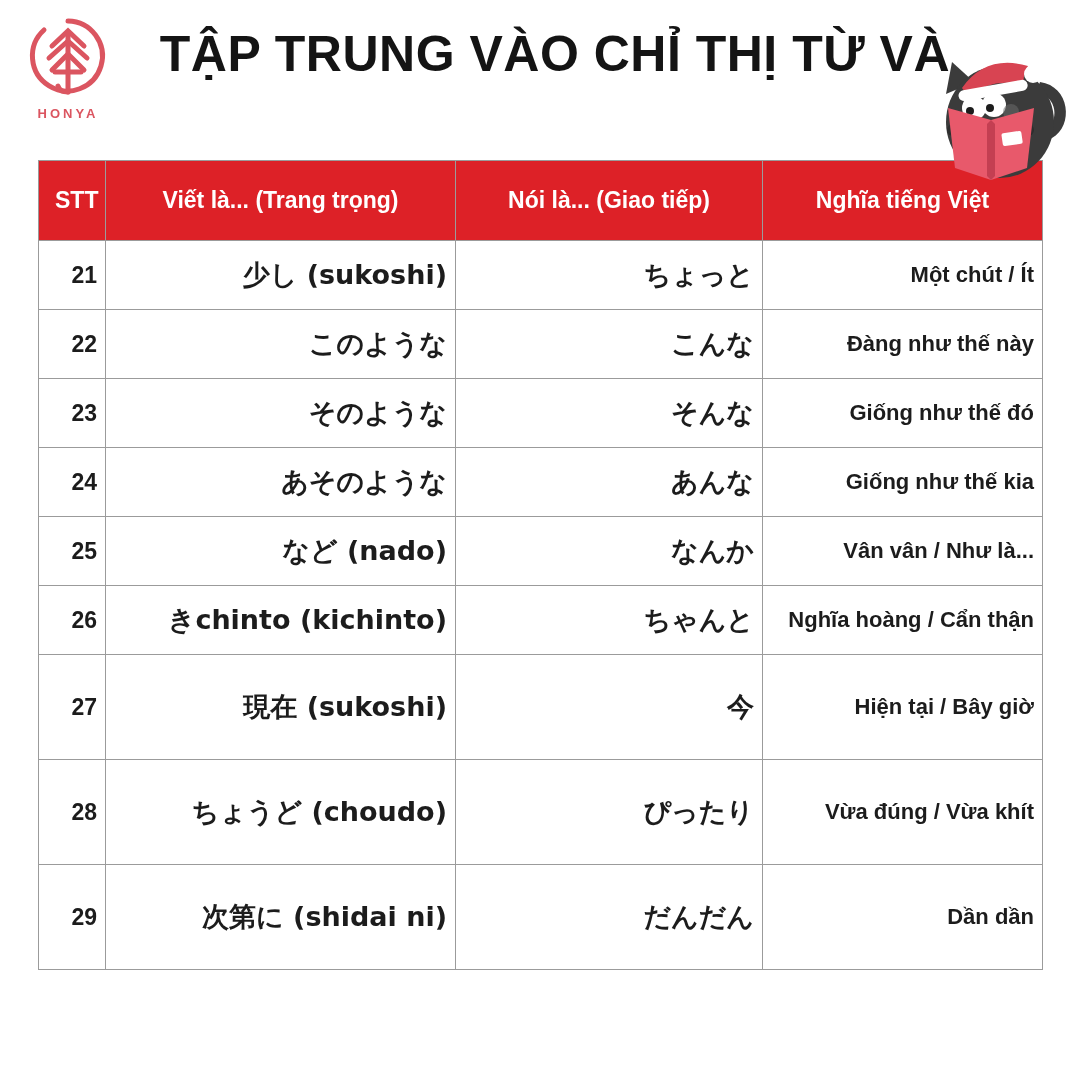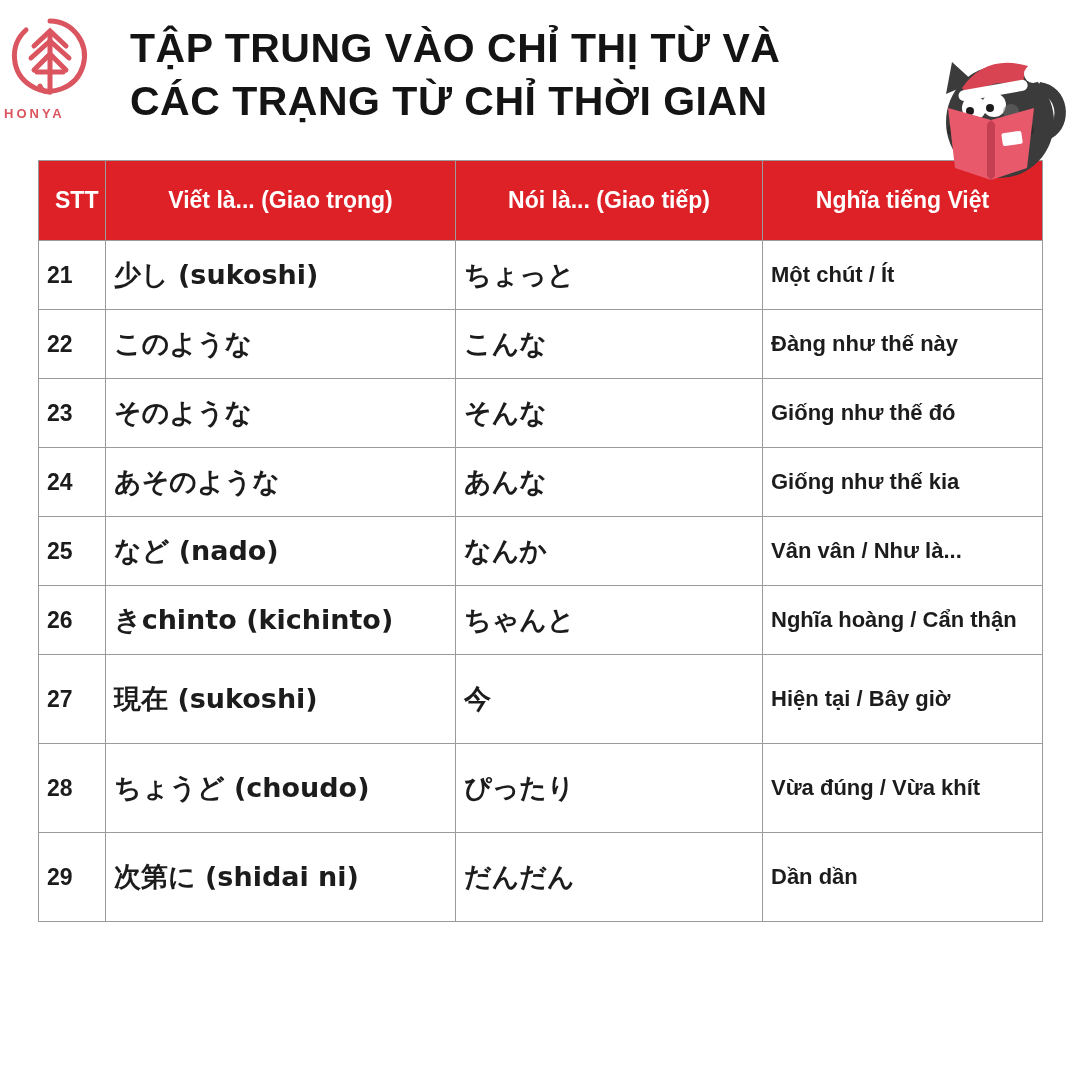--- a/index.html
+++ b/index.html
@@ -17,53 +17,53 @@
   *{box-sizing:border-box;}
   html,body{margin:0;padding:0;}
   body{
     width:1080px;height:1080px;
     background:#ffffff;
     font-family:"Liberation Sans", sans-serif;
     position:relative;overflow:hidden;
     color:var(--body-text);
   }
   .logo{
-    position:absolute;left:4px;top:10px;width:100px;
-    color:var(--logo-color);z-index:2;
+    position:absolute;left:18px;top:10px;width:100px;
+    text-align:center;color:var(--logo-color);z-index:2;
   }
   .logo-text{
     font-size:13px;font-weight:bold;letter-spacing:3px;margin-top:0px;
   }
   .title{
     position:absolute;left:130px;right:130px;top:22px;
-    text-align:left;font-weight:bold;font-size:41px;line-height:1.3;
+    text-align:right;font-weight:bold;font-size:50px;line-height:1.3;
     letter-spacing:.5px;color:var(--title-color);z-index:1;
   }
   .cat{
     position:absolute;left:912px;top:52px;width:168px;height:135px;z-index:5;
   }
   .table-wrap{
     position:absolute;left:38px;top:160px;width:1004px;z-index:3;
   }
   table{
     border-collapse:collapse;width:100%;table-layout:fixed;
   }
   th{
     background:var(--header-bg);color:var(--header-text);
     height:80px;font-size:23px;font-weight:bold;
     border:1px solid var(--border-color);
     padding:0 16px;text-align:center;vertical-align:middle;
   }
   td{
     border:1px solid var(--border-color);
-    background:#ffffff;text-align:left;vertical-align:middle;
+    background:#ffffff;text-align:right;vertical-align:middle;
     padding:0 8px;
   }
   tbody tr{height:69px;}
-  tbody tr:nth-child(n+7){height:89px;margin-left:28px;}
+  tbody tr:nth-child(n+7){height:105px;margin-left:28px;}
   .c-stt{font-size:23px;font-weight:bold;}
   .c-written,.c-spoken{
     font-size:27px;font-weight:bold;
     font-family:"DejaVu Sans", sans-serif;
   }
   .c-meaning{font-size:22px;font-weight:600;}
 </style>
 </head>
 <body>
 
@@ -77,21 +77,20 @@
       <path d="M46 22 L46 82"></path>
       <path d="M33 62 L59 62"></path>
       <path d="M46 82 Q38 82 36 76"></path>
     </g>
   </svg>
   <div class="logo-text">HONYA</div>
 </div>
 
 <div class="title">
   <div>TẬP TRUNG VÀO CHỈ THỊ TỪ VÀ</div>
-  <div>CÁC TRẠNG TỪ CHỈ THỜI GIAN</div>
 </div>
 
 <svg class="cat" viewBox="0 0 168 135">
 
   <path d="M128 30 C158 34 162 74 140 86 C134 89 128 85 132 80 C148 70 146 44 124 40 Z" fill="#3b3b3b"></path>
 
   <path d="M34 42 L40 10 L62 30 Z" fill="#3b3b3b"></path>
 
   <ellipse cx="88" cy="70" rx="54" ry="56" fill="#3b3b3b"></ellipse>
 
@@ -118,21 +117,21 @@
   <table>
     <colgroup>
       <col style="width:67px">
         <col style="width:350px">
         <col style="width:307px">
         <col style="width:280px">
     </colgroup>
     <thead>
       <tr>
         <th>STT</th>
-        <th>Viết là... (Giao trọng)</th>
+        <th>Viết là... (Trang trọng)</th>
         <th>Nói là... (Giao tiếp)</th>
         <th>Nghĩa tiếng Việt</th>
       </tr>
     </thead>
     <tbody>
   <tr>
     <td class="c-stt">21</td>
     <td class="c-written">少し (sukoshi)</td>
     <td class="c-spoken">ちょっと</td>
     <td class="c-meaning">Một chút / Ít</td>

